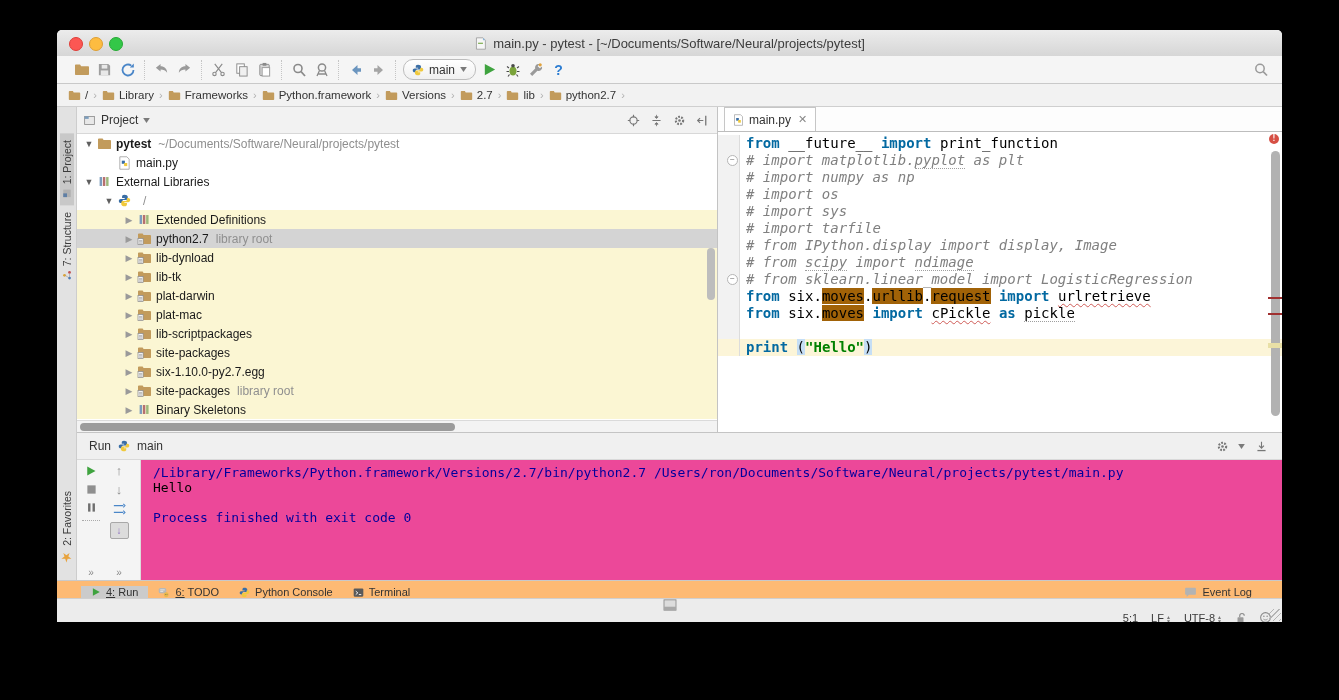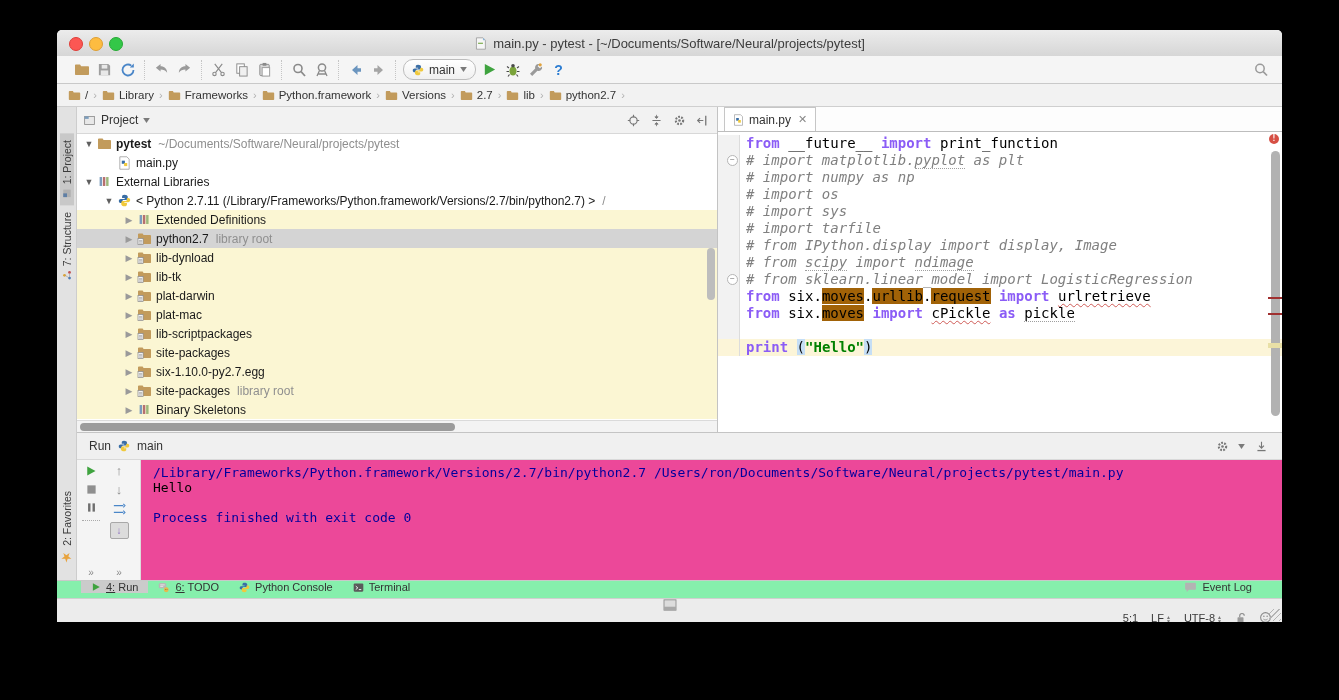--- a/index.html
+++ b/index.html
@@ -68,21 +68,21 @@
        padding:3px 8px;margin-left:6px;font-size:12px;color:#333;height:17px;}
   .tab .close{color:#888;font-size:11px;margin-left:2px;}
   .code{position:relative;height:298px;font-family:"DejaVu Sans Mono",monospace;font-size:14px;padding-top:3px;}
   .crow{display:flex;height:17px;line-height:17px;}
   .gut{width:21px;background:#f2f2f2;border-right:1px solid #dcdcdc;flex:none;position:relative;}
   .crow.caret{background:#fcf5d8;}
   .crow.caret .gut{background:#fcf5d8;}
   .fold{position:absolute;right:1px;top:3px;width:9px;height:9px;border:1px solid #b5b5b5;border-radius:50%;
         background:#fff;color:#8a8a8a;font-size:8px;line-height:8px;text-align:center;}
   .txt{padding-left:6px;white-space:pre;color:#000;}
-  .kw{color:#8b5cf6;font-weight:bold;}
+  .kw{color:#0369a1;font-weight:bold;}
   .cm{color:#808080;font-style:italic;}
   .cmu{color:#808080;font-style:italic;border-bottom:1px dotted #9f9f9f;}
   .hl{background:#a16207;}
   .erru{text-decoration:underline wavy #cf5b56 1px;text-underline-offset:2px;}
   .spell{border-bottom:1px dotted #9f9f9f;}
   .str{color:#008000;font-weight:bold;}
   .par{background:#c5def5;}
   .ed-scroll{position:absolute;right:0;top:0;width:14px;height:298px;}
   .err-ball{position:absolute;right:3px;top:2px;width:10px;height:10px;border-radius:50%;background:#d64f44;
             color:#fff;font-size:8px;line-height:10px;text-align:center;font-weight:bold;}
@@ -101,22 +101,22 @@
   .rp-col{width:28px;display:flex;flex-direction:column;align-items:center;gap:7px;}
   .rp-col .chev{margin-top:auto;margin-bottom:3px;color:#8a8a8a;font-size:10px;}
   .dotsep{width:18px;border-top:1px dotted #aaa;}
   .arrtxt{color:#8a8a8a;font-size:13px;font-weight:bold;line-height:12px;}
   .scrollend{width:17px;height:15px;border:1px solid #a8a8a8;background:#dcdcdc;border-radius:2px;
              display:flex;align-items:center;justify-content:center;color:#8a6bbf;font-size:10px;font-weight:bold;}
   .console{flex:1;padding:5px 0 0 12px;font-family:"DejaVu Sans Mono",monospace;font-size:13px;line-height:15px;color:#000;overflow:hidden;}
   .cline{white-space:pre;height:15px;}
   .cline.sys{color:#00009c;}
   
-  .bottombar{position:absolute;left:0;top:550px;width:100%;height:18px;background:#86efac;
-             border-top:1px solid #c9c9c9;display:flex;align-items:flex-start;font-size:11px;color:#333;
+  .bottombar{position:absolute;left:0;top:550px;width:100%;height:18px;background:#fdba74;
+             border-top:1px solid #c9c9c9;display:flex;align-items:flex-end;font-size:11px;color:#333;
              padding-left:24px;box-sizing:border-box;}
   .bb-item{display:flex;align-items:center;gap:5px;padding:0 10px;}
   .bb-item.active{background:#cbcbcb;}
   .bb-label.mn{display:inline-block;}
   .bb-label.mn::first-letter{text-decoration:underline;}
   .bb-right{margin-left:auto;display:flex;align-items:center;gap:5px;padding-right:30px;}
   .statusbar{position:absolute;left:0;top:568px;width:100%;height:24px;background:#ececec;
              border-top:1px solid #cfcfcf;display:flex;align-items:center;font-size:11px;color:#3a3a3a;
              padding:0 10px;box-sizing:border-box;flex-direction:column;}
   .sb-right{margin-left:auto;display:flex;align-items:center;gap:13px;}
@@ -425,21 +425,20 @@
         <span class="tlabel">External Libraries</span>
       </div>
       <div class="trow lvl1">
         <span class="arr">▼</span>
         <span class="ticon">
             <svg width="13" height="13" viewBox="0 0 16 16">
               <path fill="#3a6ea5" d="M8 1C5.8 1 5 2 5 3.5V5h3.2v1H3.5C2 6 1 7 1 8.5S2 11 3.5 11H5V9.3C5 8 6 7.3 7.5 7.3H10c1.3 0 2-.8 2-2V3.5C12 2 10.2 1 8 1z"></path>
               <path fill="#f0c93c" d="M8 15c2.2 0 3-1 3-2.5V11H7.8v-1h4.7c1.5 0 2.5-1 2.5-2.5S14 5 12.5 5H11v1.7C11 8 10 8.7 8.5 8.7H6c-1.3 0-2 .8-2 2v1.8C4 14 5.8 15 8 15z"></path>
             </svg>
           </span>
-        <span class="tlabel">&lt; Python 2.7.11 (/Library/Frameworks/Python.framework/Versions/2.7/bin/python2.7) &gt;</span>
         <span class="tsuffix">/</span>
       </div>
       <div class="trow lvl2 yellow">
         <span class="arr closed">▶</span>
         <span class="ticon">
             <svg width="13" height="13" viewBox="0 0 16 16">
               <rect x="2" y="2.5" width="3" height="11" fill="#7b9cbd"></rect>
               <rect x="6" y="2.5" width="3" height="11" fill="#b66f6f"></rect>
               <rect x="10" y="2.5" width="3" height="11" fill="#9db87b"></rect>
             </svg>

